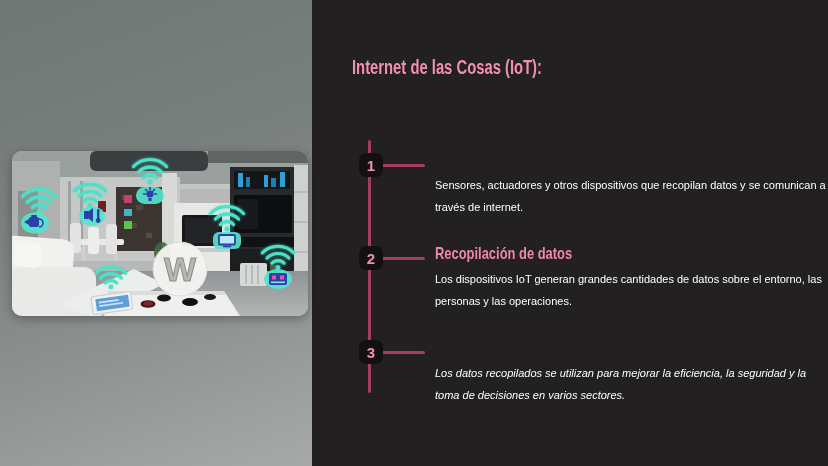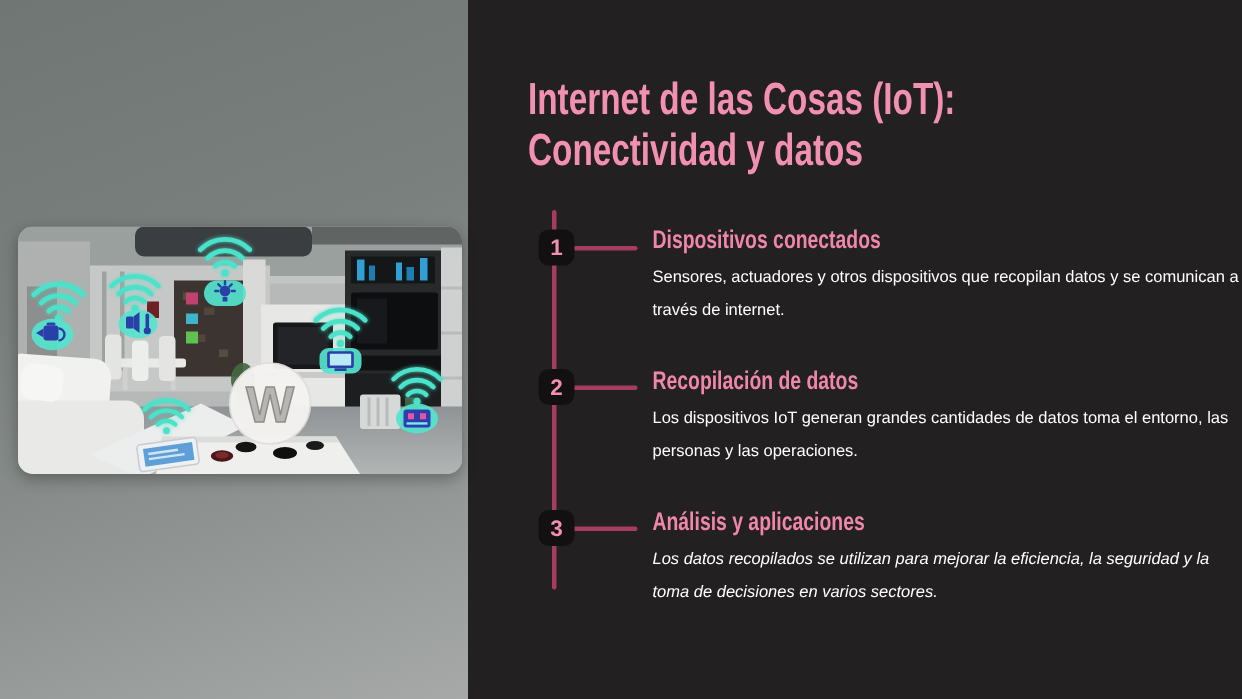--- a/index.html
+++ b/index.html
@@ -13,21 +13,21 @@
     background:linear-gradient(160deg,#6f7673 0%,#7a807d 40%,#8f9492 70%,#a6a9a7 100%);
   }
   .photo{
     position:absolute;left:12px;top:151px;width:296px;height:165px;
     border-radius:10px;overflow:hidden;box-shadow:0 3px 10px rgba(0,0,0,.3);
   }
   .photo svg{display:block;}
   
   .title{
     position:absolute;left:352px;top:50px;color:#f190b0;
-    font-weight:700;font-size:30px;line-height:34px;
+    font-weight:700;font-size:20px;line-height:34px;
   }
   .title .cond{display:inline-block;transform:scaleX(.74);transform-origin:0 50%;white-space:nowrap;}
   .title div{height:34px;}
   .vline{
     position:absolute;left:368px;top:140px;width:3px;height:253px;
     background:#a63c60;border-radius:2px;
   }
   .badge{
     position:absolute;left:359px;width:24px;height:24px;border-radius:7px;
     background:#131011;color:#f190b0;font-weight:700;font-size:15px;
@@ -223,39 +223,36 @@
         <g>
           <circle cx="168" cy="118" r="27" fill="#f4f3f1" opacity=".97" stroke="#dddcd9" stroke-width="1"></circle>
           <text x="168" y="130" text-anchor="middle" font-family="Liberation Sans, sans-serif" font-size="34" font-weight="bold" fill="#b8b6b3" stroke="#8e8d8a" stroke-width="1">W</text>
         </g>
       </svg>
     </div>
   </div>
 
   <div class="title">
     <div><span class="cond">Internet de las Cosas (IoT):</span></div>
-    <div><span class="cond">Conectividad y datos</span></div>
   </div>
 
   <div class="vline"></div>
 
   <div class="badge b1">
       <span>1</span>
     </div>
   <div class="connector c1"></div>
-  <div class="item-heading h1"><span class="cond">Dispositivos conectados</span></div>
   <div class="item-body t1">Sensores, actuadores y otros dispositivos que recopilan datos y se comunican a través de internet.</div>
 
   <div class="badge b2">
       <span>2</span>
     </div>
   <div class="connector c2"></div>
   <div class="item-heading h2"><span class="cond">Recopilación de datos</span></div>
-  <div class="item-body t2">Los dispositivos IoT generan grandes cantidades de datos toma el entorno, las personas y las operaciones.</div>
+  <div class="item-body t2">Los dispositivos IoT generan grandes cantidades de datos sobre el entorno, las personas y las operaciones.</div>
 
   <div class="badge b3">
       <span>3</span>
     </div>
   <div class="connector c3"></div>
-  <div class="item-heading h3"><span class="cond">Análisis y aplicaciones</span></div>
   <div class="item-body t3">Los datos recopilados se utilizan para mejorar la eficiencia, la seguridad y la toma de decisiones en varios sectores.</div>
 
 </div>
 
 </body></html>

